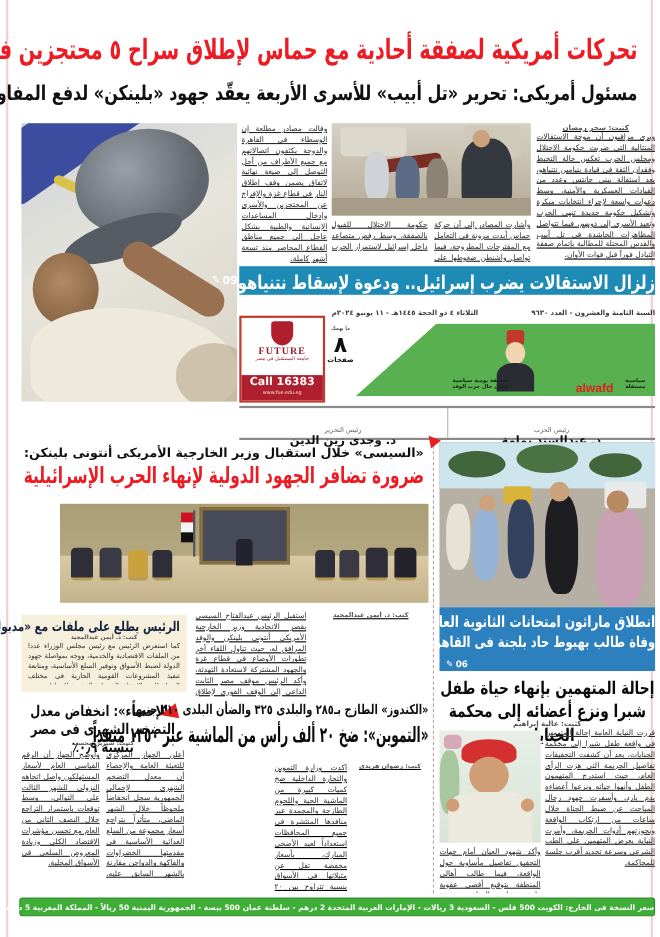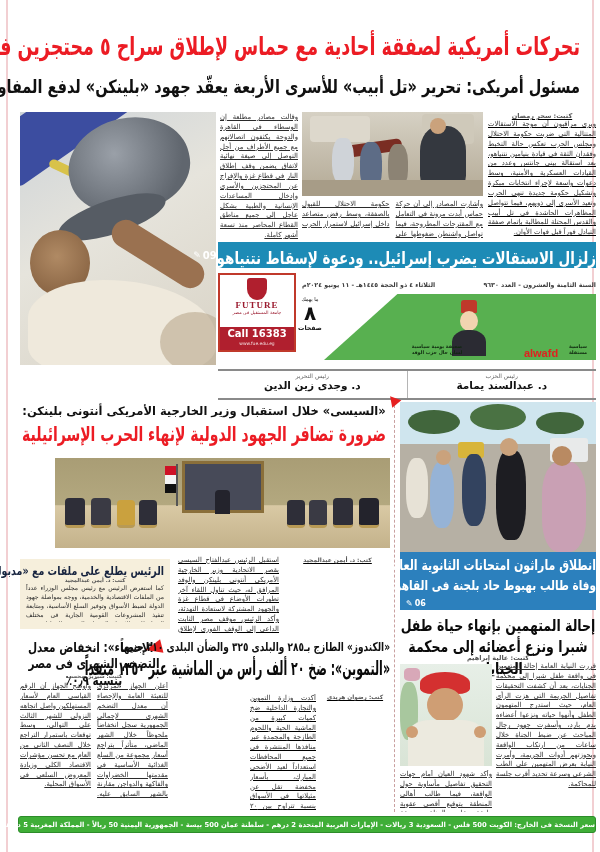--- a/index.html
+++ b/index.html
@@ -12,21 +12,21 @@
   .micro{font-size:6.8px;line-height:1.45;text-align:justify;color:#2a2a2a;overflow:hidden;}
   .byline{font-size:6.5px;font-weight:bold;color:#555;text-align:center;}
   .sqz{transform:scaleY(1.45);transform-origin:center top;}
   .sqz-sm{transform:scaleY(1.28);transform-origin:center top;}
   .sqz-lg{transform:scaleY(1.75);transform-origin:center top;}
   .red{color:#ec1c24;}
   .edge{position:absolute;top:0;width:2px;height:852px;background:#f2cfd2;}
   .photo{position:absolute;overflow:hidden;}
   .photo div{position:absolute;}
   .colbox{overflow:hidden;text-decoration:underline;}
-  .sep-cell{flex:1;text-align:center;border-left:1px solid #b5b5b5;padding-top:1px;}
+  .sep-cell{flex:1;text-align:center;border-left:1px solid #b5b5b5;padding-top:17px;}
   .sep-cell:last-child{border-left:none;}
   .role{font-size:6px;color:#666;line-height:1.2;}
   .pname{font-size:10.5px;font-weight:bold;color:#111;line-height:1.25;}
 </style>
 </head>
 <body>
 
 <div class="page">
 
   <div class="edge" style="left:6px;"></div>
@@ -73,21 +73,21 @@
       <span class="b" style="font-size:10px;">09</span>
       <span style="font-size:9px;">✎</span>
     </div>
   </div>
 
   <div class="abs" style="left:302px;top:281px;width:294px;height:11px;display:flex;justify-content:space-between;font-size:6.3px;font-weight:bold;color:#3a3a3a;">
     <span>السنة الثامنة والعشرون - العدد ٩٦٣٠</span>
     <span>الثلاثاء ٤ ذو الحجة ١٤٤٥هـ - ١١ يونيو ٢٠٢٤م</span>
   </div>
 
-  <div class="abs" style="left:218px;top:273px;width:78px;height:79px;border:2px solid #c0392b;box-sizing:border-box;background:#fff;text-align:center;">
+  <div class="abs" style="left:218px;top:287px;width:78px;height:79px;border:2px solid #c0392b;box-sizing:border-box;background:#fff;text-align:center;">
     <div style="width:20px;height:22px;margin:3px auto 0;background:#b01f2e;border-radius:3px 3px 50% 50%;"></div>
     <div class="b" style="font-size:9px;color:#9b1b2f;letter-spacing:1px;font-family:'Liberation Serif',serif;">FUTURE</div>
     <div style="font-size:4.6px;color:#9b1b2f;">جامعة المستقبل فى مصر</div>
     <div class="abs" style="left:0;right:0;bottom:0;height:23px;background:#b01f2e;color:#fff;">
       <div class="b" style="font-size:10px;line-height:14px;">Call 16383</div>
       <div style="font-size:4.4px;line-height:5px;opacity:.85;">www.fue.edu.eg</div>
     </div>
   </div>
 
   <div class="abs c" style="left:298px;top:296px;width:24px;color:#111;">

